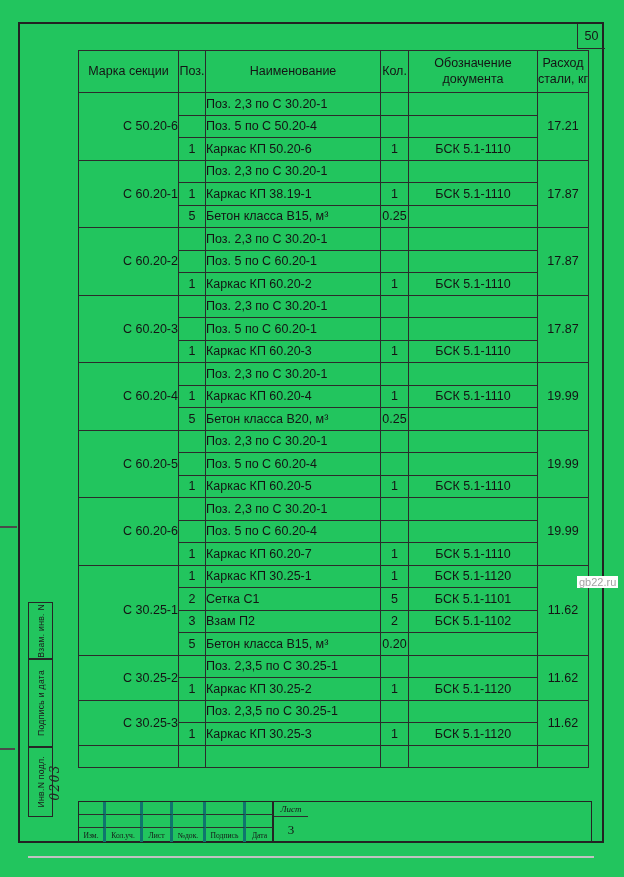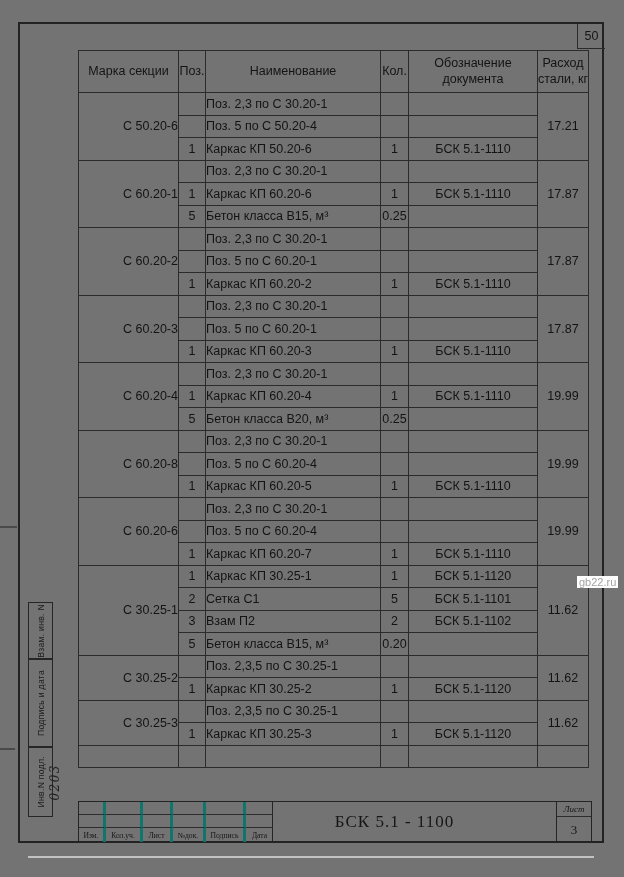--- a/index.html
+++ b/index.html
@@ -1,17 +1,17 @@
 <!DOCTYPE html>
 <html><head>
 <meta charset="utf-8">
 <style>
   html,body{margin:0;padding:0;}
   body{background:#ffffff;font-family:"Liberation Sans",sans-serif;color:#161616;}
-  .page{position:relative;width:624px;height:877px;background:#737373;overflow:hidden;}
+  .page{position:relative;width:624px;height:877px;background:#22c55e;overflow:hidden;}
 
   
   .frame{position:absolute;left:18px;top:22px;width:586px;height:821px;
          border:2px solid #222;box-sizing:border-box;}
 
   
   .page-num{position:absolute;left:577px;top:24px;width:27px;height:24px;
             border-left:1.6px solid #2a2a2a;border-bottom:1.6px solid #2a2a2a;
             display:flex;align-items:center;justify-content:center;
             font-size:12.5px;}
@@ -138,21 +138,21 @@
         <tr>
           <td class="mark" rowspan="3">С 60.20-1</td>
           <td class="c"></td>
           <td class="name">Поз. 2,3 по С 30.20-1</td>
           <td class="c"></td>
           <td class="c"></td>
           <td class="steel" rowspan="3">17.87</td>
         </tr>
         <tr>
           <td class="c">1</td>
-          <td class="name">Каркас КП 60.20-6</td>
+          <td class="name">Каркас КП 38.19-1</td>
           <td class="c">1</td>
           <td class="c">БСК 5.1-1110</td>
         </tr>
         <tr>
           <td class="c">5</td>
           <td class="name">Бетон класса В15, м³</td>
           <td class="c">0.25</td>
           <td class="c"></td>
         </tr>
         <tr>
@@ -209,21 +209,21 @@
           <td class="c">1</td>
           <td class="c">БСК 5.1-1110</td>
         </tr>
         <tr>
           <td class="c">5</td>
           <td class="name">Бетон класса В20, м³</td>
           <td class="c">0.25</td>
           <td class="c"></td>
         </tr>
         <tr>
-          <td class="mark" rowspan="3">С 60.20-8</td>
+          <td class="mark" rowspan="3">С 60.20-5</td>
           <td class="c"></td>
           <td class="name">Поз. 2,3 по С 30.20-1</td>
           <td class="c"></td>
           <td class="c"></td>
           <td class="steel" rowspan="3">19.99</td>
         </tr>
         <tr>
           <td class="c"></td>
           <td class="name">Поз. 5 по С 60.20-4</td>
           <td class="c"></td>
@@ -334,21 +334,20 @@
       <div class="tb-cell"></div>
       <div class="tb-cell"></div>
       <div class="tb-cell"></div>
       <div class="tb-cell lastrow">Изм.</div>
       <div class="tb-cell lastrow">Кол.уч.</div>
       <div class="tb-cell lastrow">Лист</div>
       <div class="tb-cell lastrow">№док.</div>
       <div class="tb-cell lastrow">Подпись</div>
       <div class="tb-cell lastrow">Дата</div>
     </div>
-    <div class="tb-center">БСК 5.1 - 1100</div>
     <div class="tb-sheet">
       <div class="tb-sheet-label">Лист</div>
       <div class="tb-sheet-num">3</div>
     </div>
   </div>
 
   <div class="strip-box box1">
     <span class="vtext">Взам. инв. N</span>
   </div>
   <div class="strip-box box2">

